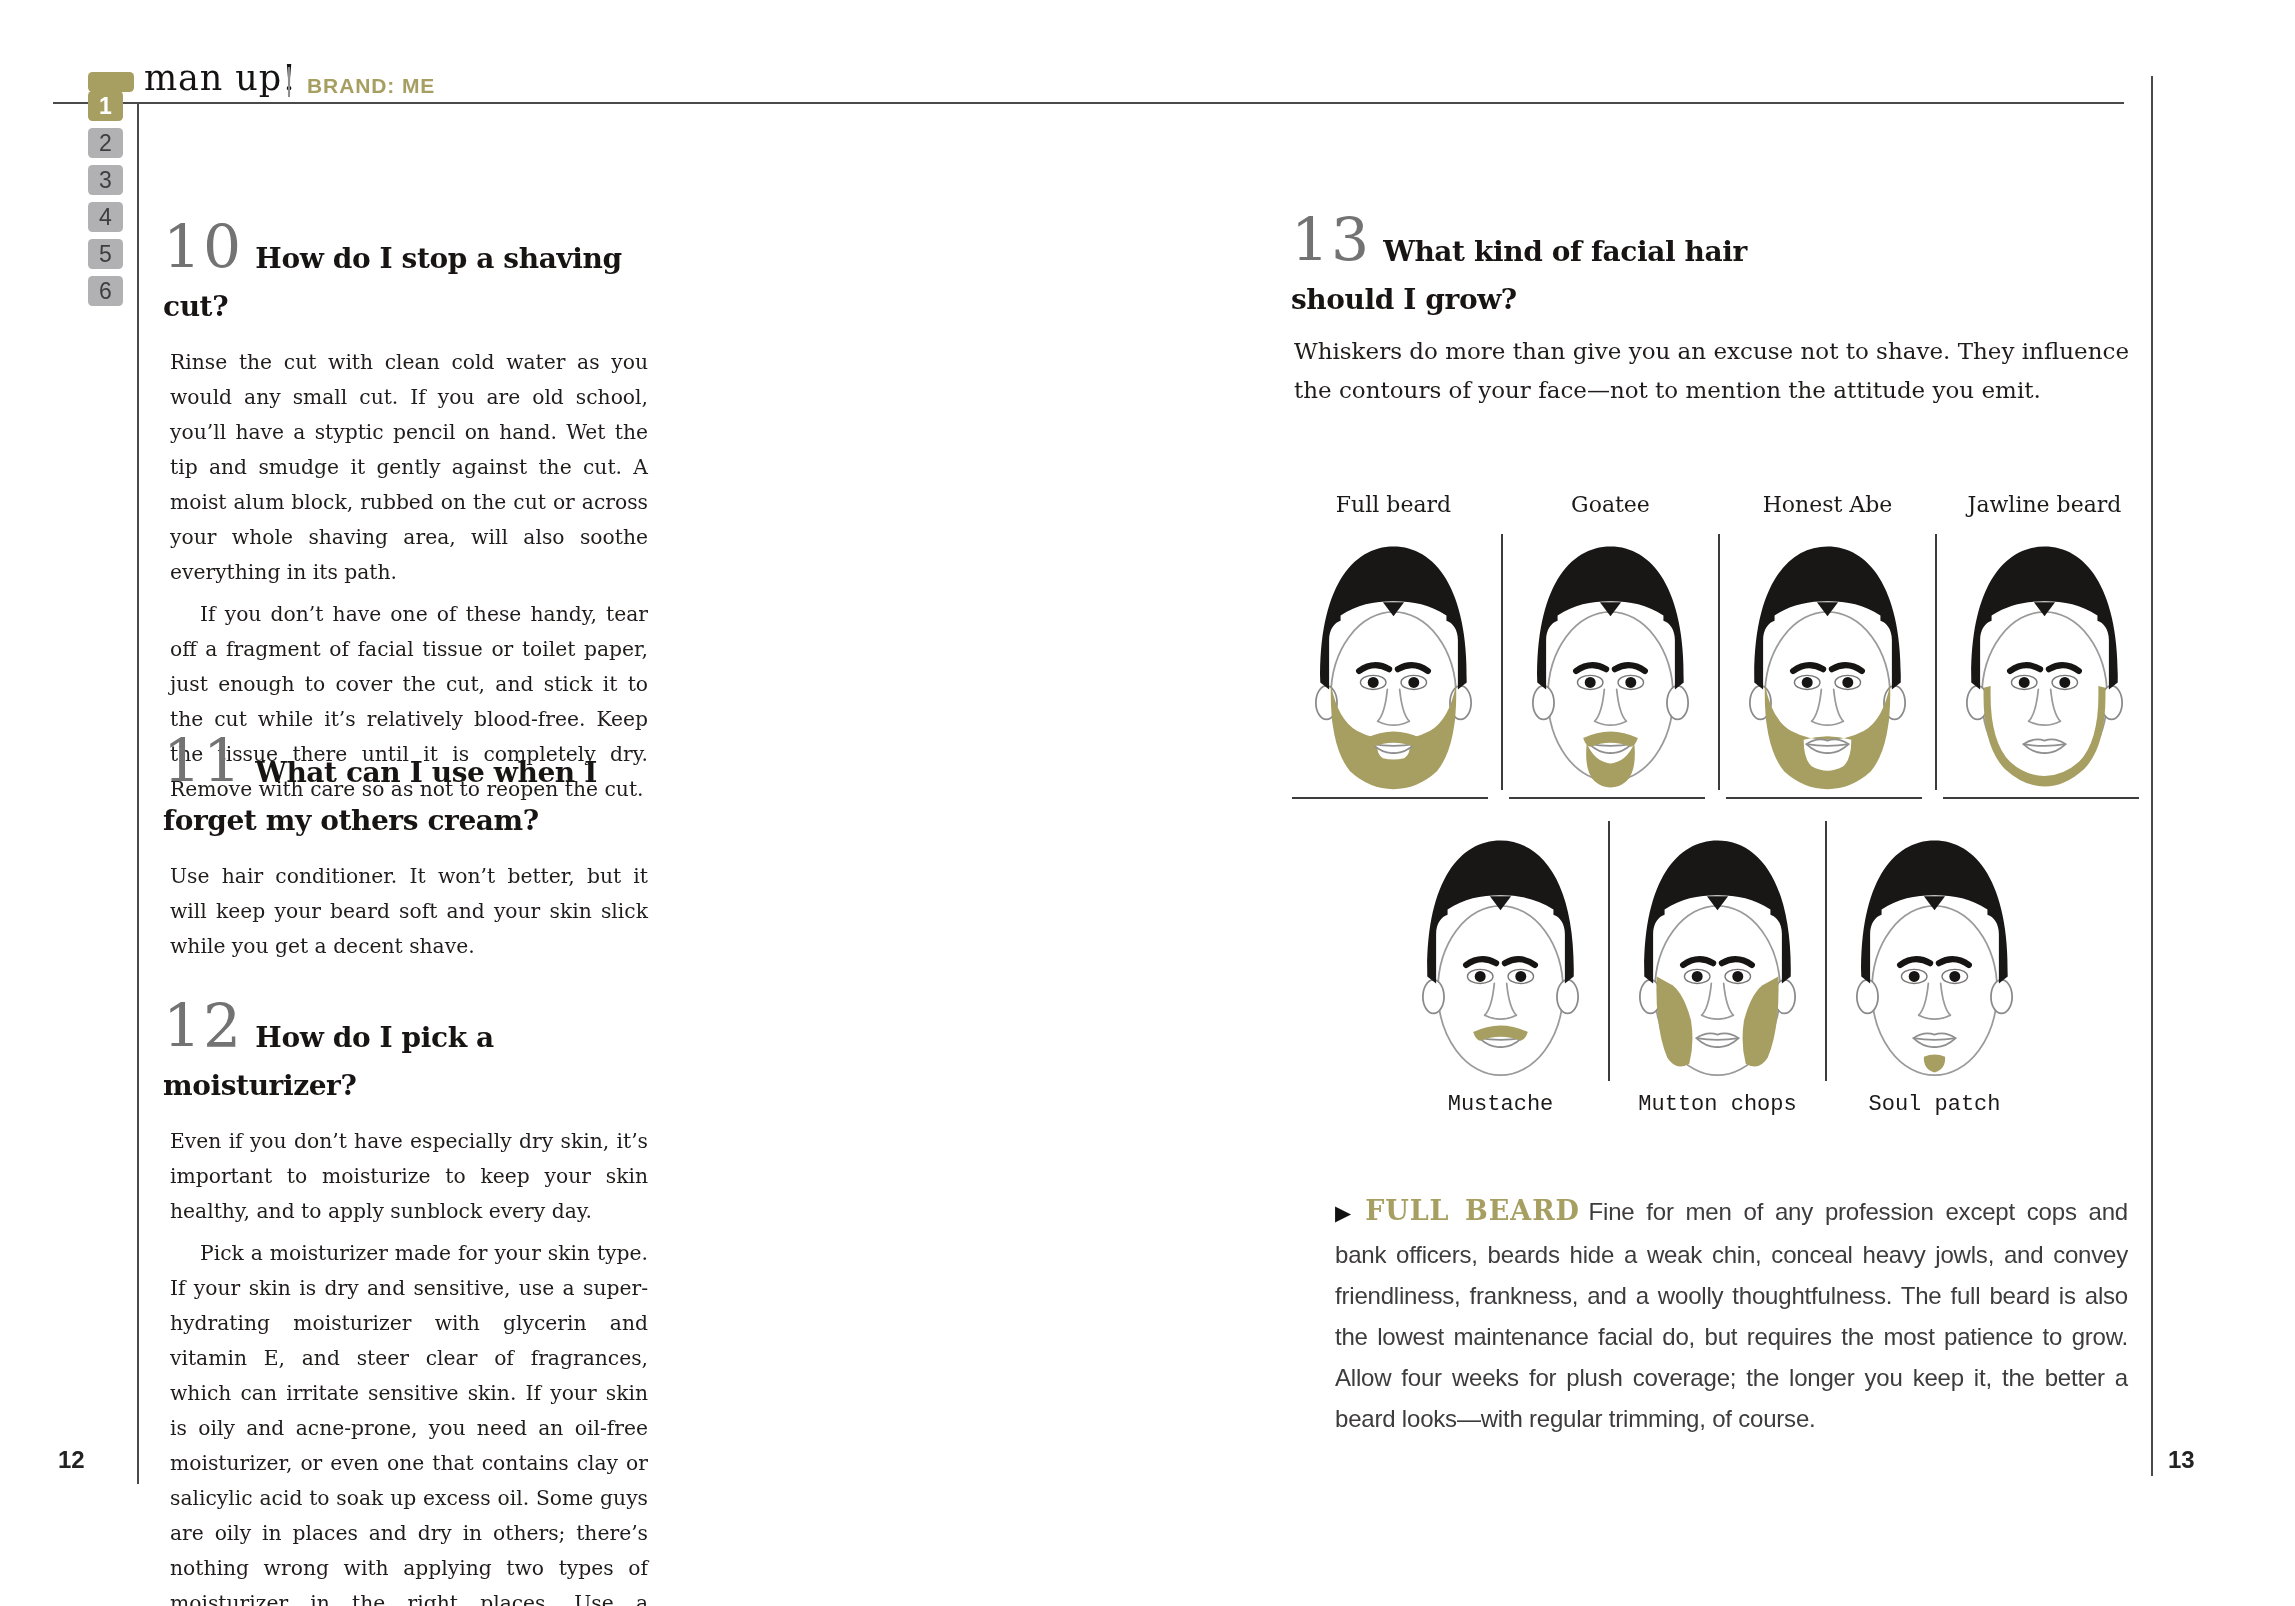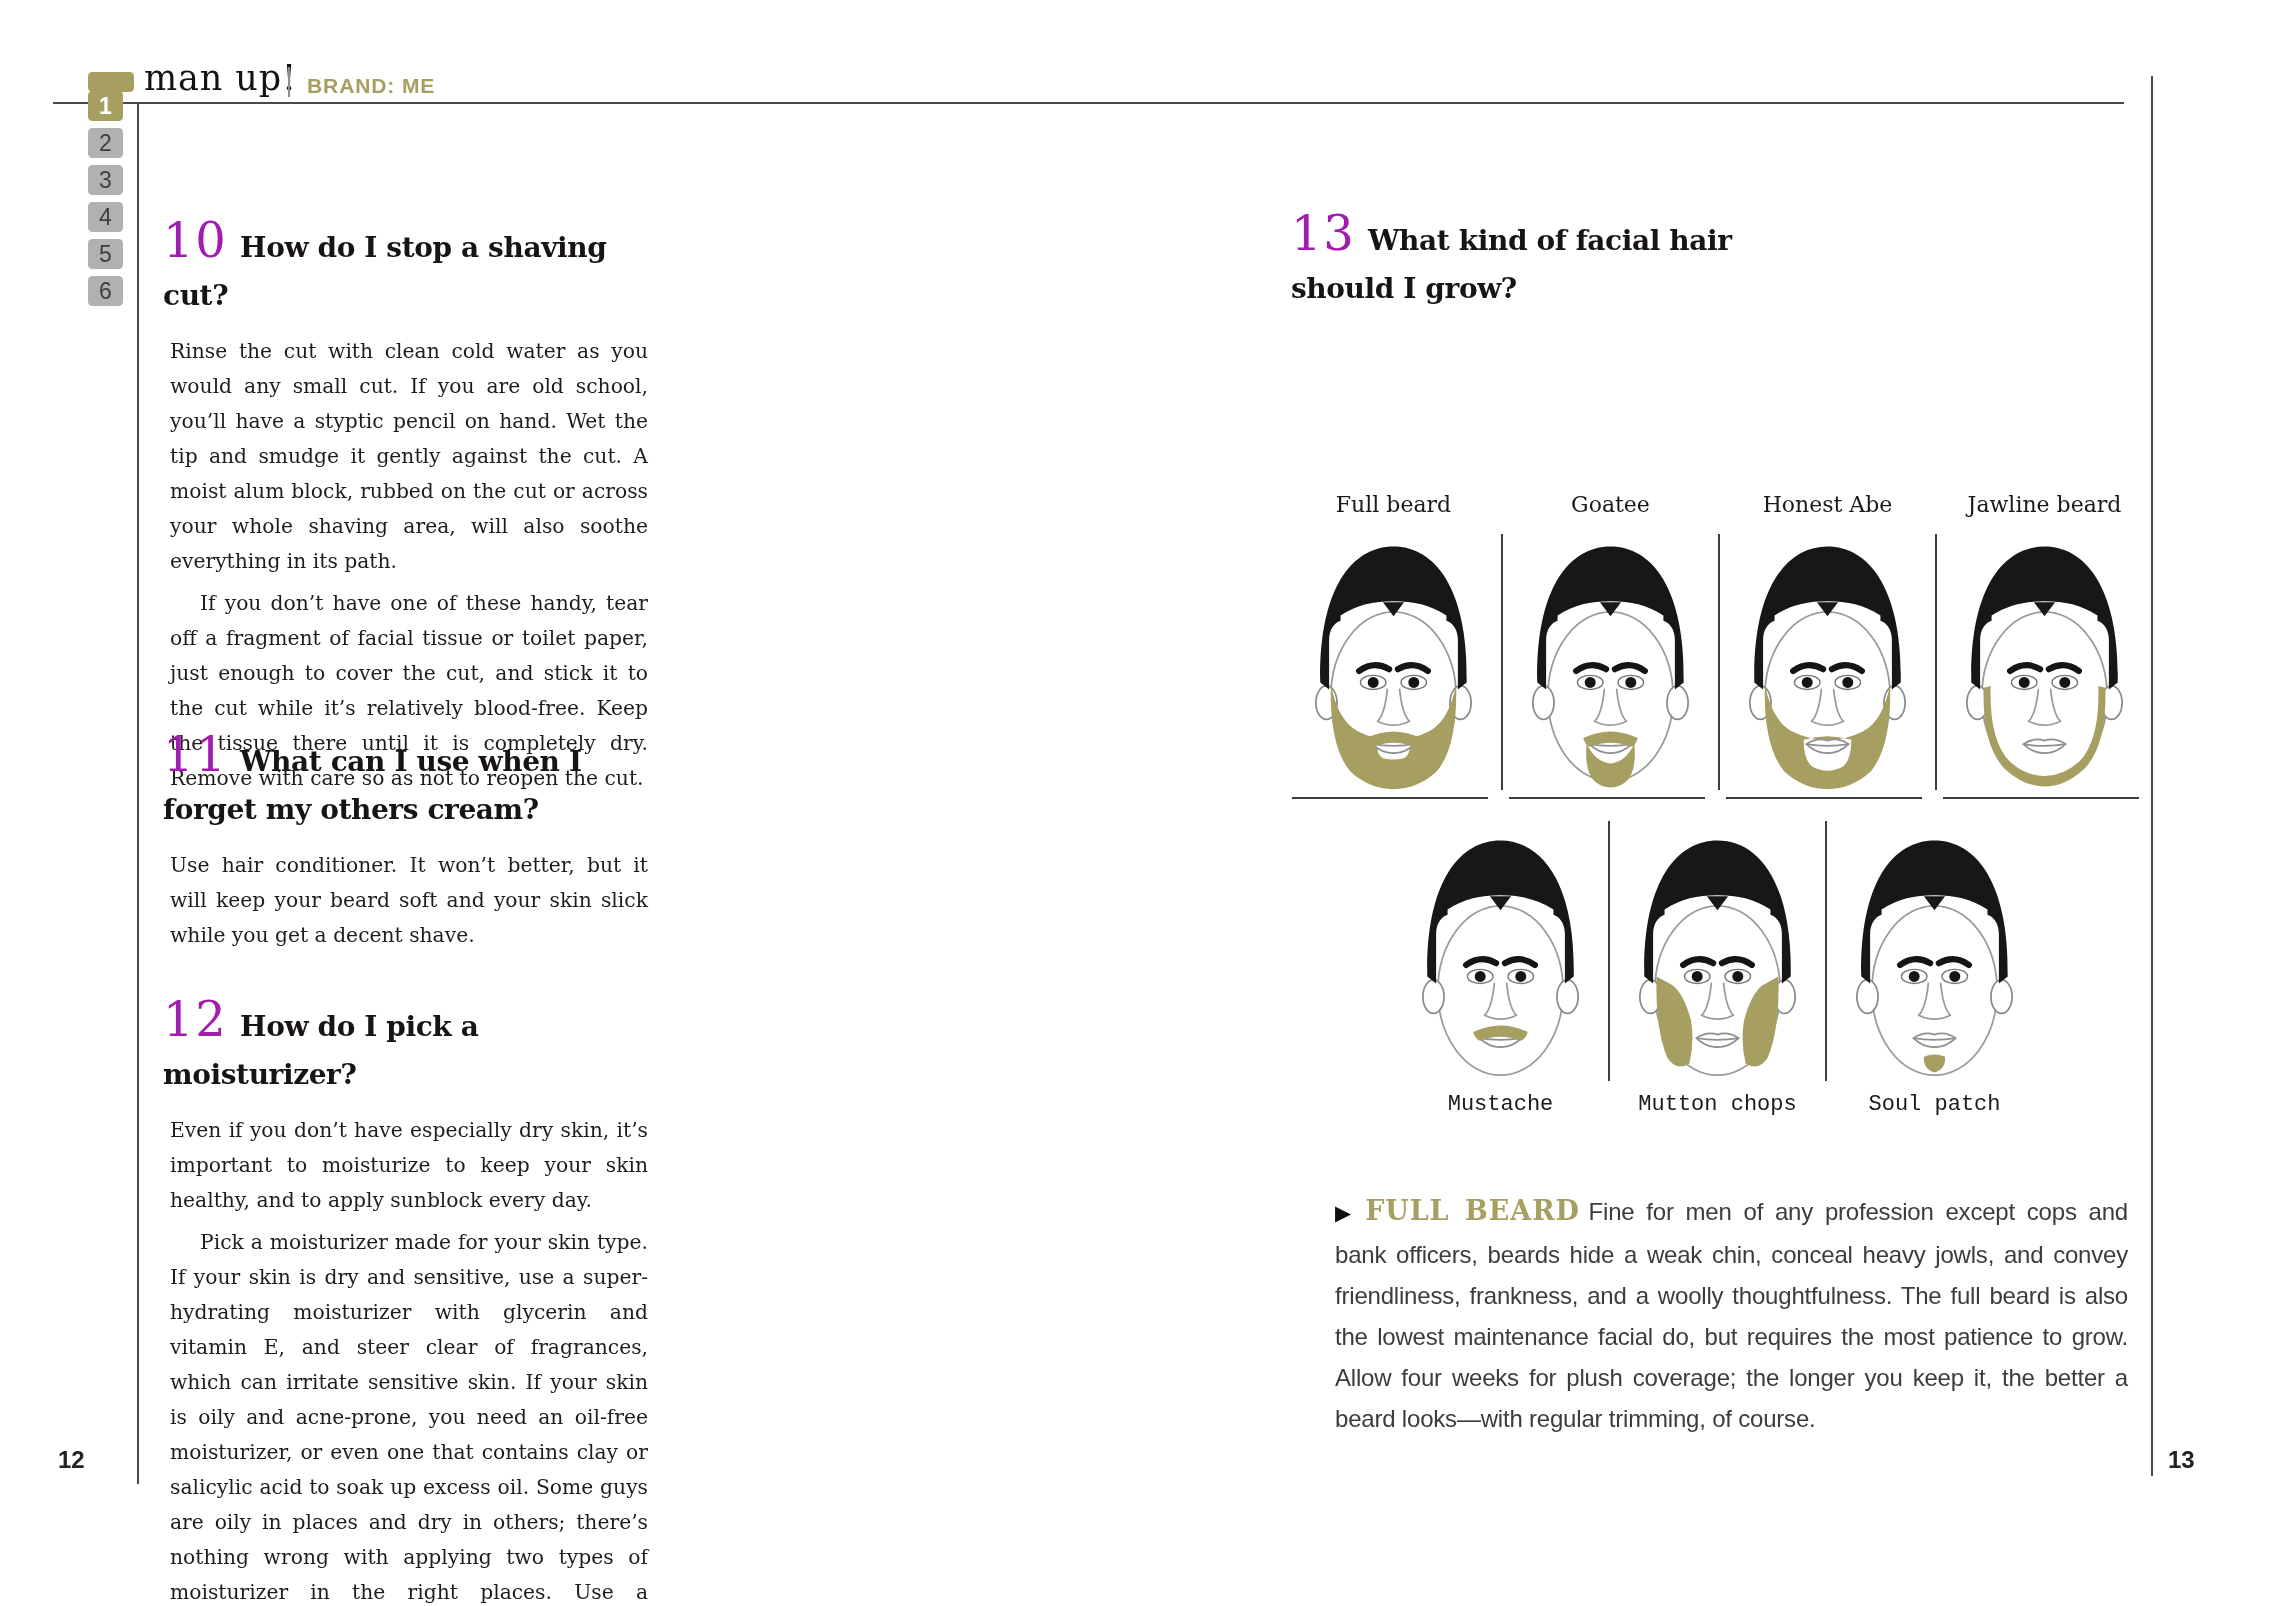--- a/index.html
+++ b/index.html
@@ -19,21 +19,21 @@
   .right-vrule{left:2151px;top:76px;width:1.8px;height:1400px;background:#4a4a4a;}
   
   .tabs{left:88px;top:91px;display:flex;flex-direction:column;gap:7px;}
   .tab{width:35px;height:30px;border-radius:4.4px;display:flex;align-items:center;justify-content:center;
        font-family:"Liberation Sans",sans-serif;font-size:23px;}
   .tab.active{background:#a79f62;color:#ffffff;font-weight:bold;}
   .tab.inactive{background:#b1b1b3;color:#3e3e3e;}
   
   .section{width:492px;}
   .sec-head{margin-bottom:14px;}
-  .sec-num{font-size:48px;color:#a21caf;margin-right:12.4px;letter-spacing:1.8px;}
+  .sec-num{font-size:60px;color:#737373;margin-right:12.4px;letter-spacing:1.8px;}
   .sec-title{font-size:28px;font-weight:bold;line-height:48px;letter-spacing:-0.4px;
              color:#171413;white-space:pre-line;}
   .sec-body p{margin:7px;font-size:20.3px;line-height:35px;text-align:justify;}
   .sec-body p.indent{text-indent:30px;}
   
   .intro{font-size:23px;line-height:39px;text-align:justify;}
   .grid{display:flex;}
   .gcell{width:217px;position:relative;}
   .glabel{text-align:center;font-size:22px;color:#1c1a19;height:41px;line-height:37px;}
   .gface{height:265px;}
@@ -94,20 +94,21 @@
         <p class="indent">Pick a moisturizer made for your skin type. If your skin is dry and sensitive, use a super-hydrating moisturizer with glycerin and vitamin E, and steer clear of fragrances, which can irritate sensitive skin. If your skin is oily and acne-prone, you need an oil-free moisturizer, or even one that contains clay or salicylic acid to soak up excess oil. Some guys are oily in places and dry in others; there’s nothing wrong with applying two types of moisturizer in the right places. Use a moisturizer that comes with sunscreen of at least SPF 15.</p>
       </div>
   </div>
 
   <div class="abs page-num" style="left:58px;top:1446px;">12</div>
 
   <div class="abs section" style="left:1291px;top:205px;width:671px;">
     <div class="sec-head"><span class="sec-num">13</span><span class="sec-title">What kind of facial hair
 should I grow?</span></div>
   </div>
+  <div class="abs intro" style="left:1294px;top:332px;width:835px;">Whiskers do more than give you an excuse not to shave. They influence the contours of your face—not to mention the attitude you emit.</div>
 
   <div class="abs grid" id="grid-top" style="left:1285px;top:486px;width:869px;">
       <div class="gcell gcell-top">
         <div class="glabel">Full beard</div>
         <div class="gface"><svg viewBox="0 0 246 300" width="217" height="265">
             <ellipse cx="123" cy="192" rx="71" ry="96" fill="#fff" stroke="#9a9a9a" stroke-width="2"></ellipse>
             <ellipse cx="47" cy="199" rx="12" ry="19" fill="#fff" stroke="#8a8a8a" stroke-width="2"></ellipse>
             <ellipse cx="199" cy="199" rx="12" ry="19" fill="#fff" stroke="#8a8a8a" stroke-width="2"></ellipse>
             <path d="M40,176 C38,70 76,22 123,22 C170,22 208,70 206,176 L196,184 L196,128 C196,116 190,108 183,106 L183,100 C164,88 146,84 123,84 C100,84 82,88 63,100 L63,106 C56,108 50,116 50,128 L50,184 Z" fill="#191616"></path>
             <path d="M111,85 L123,101 L135,85 Z" fill="#191616"></path>

